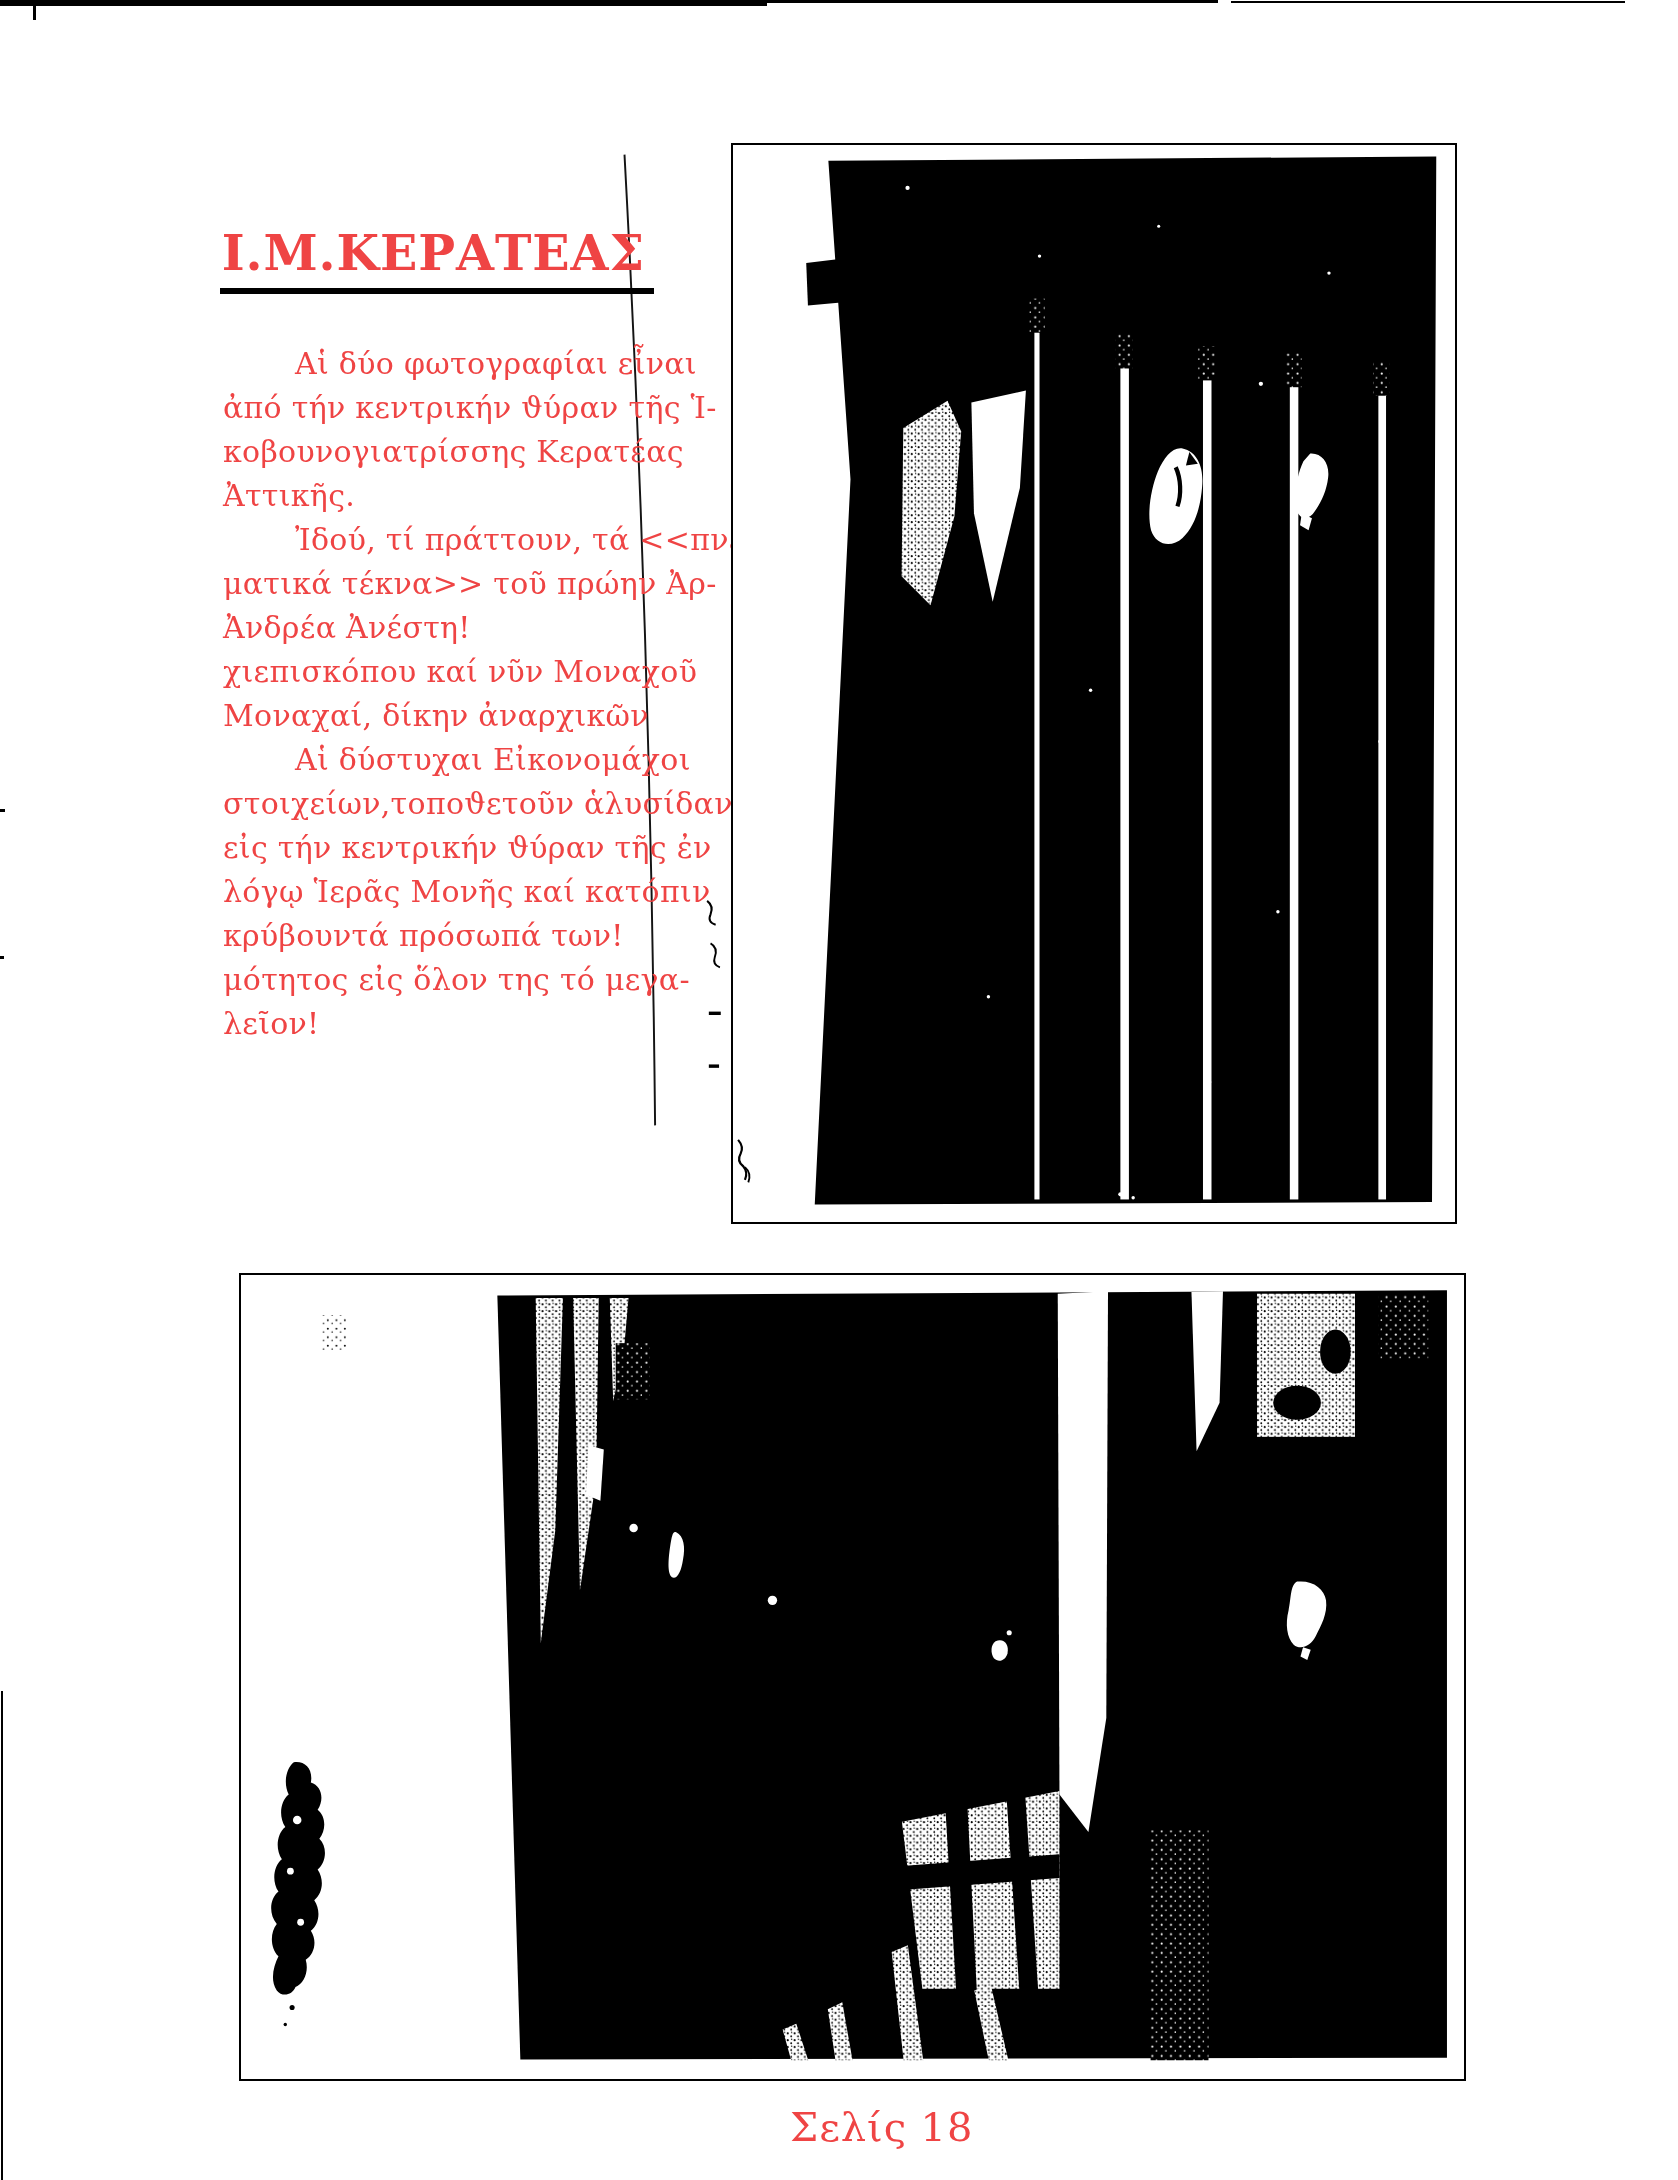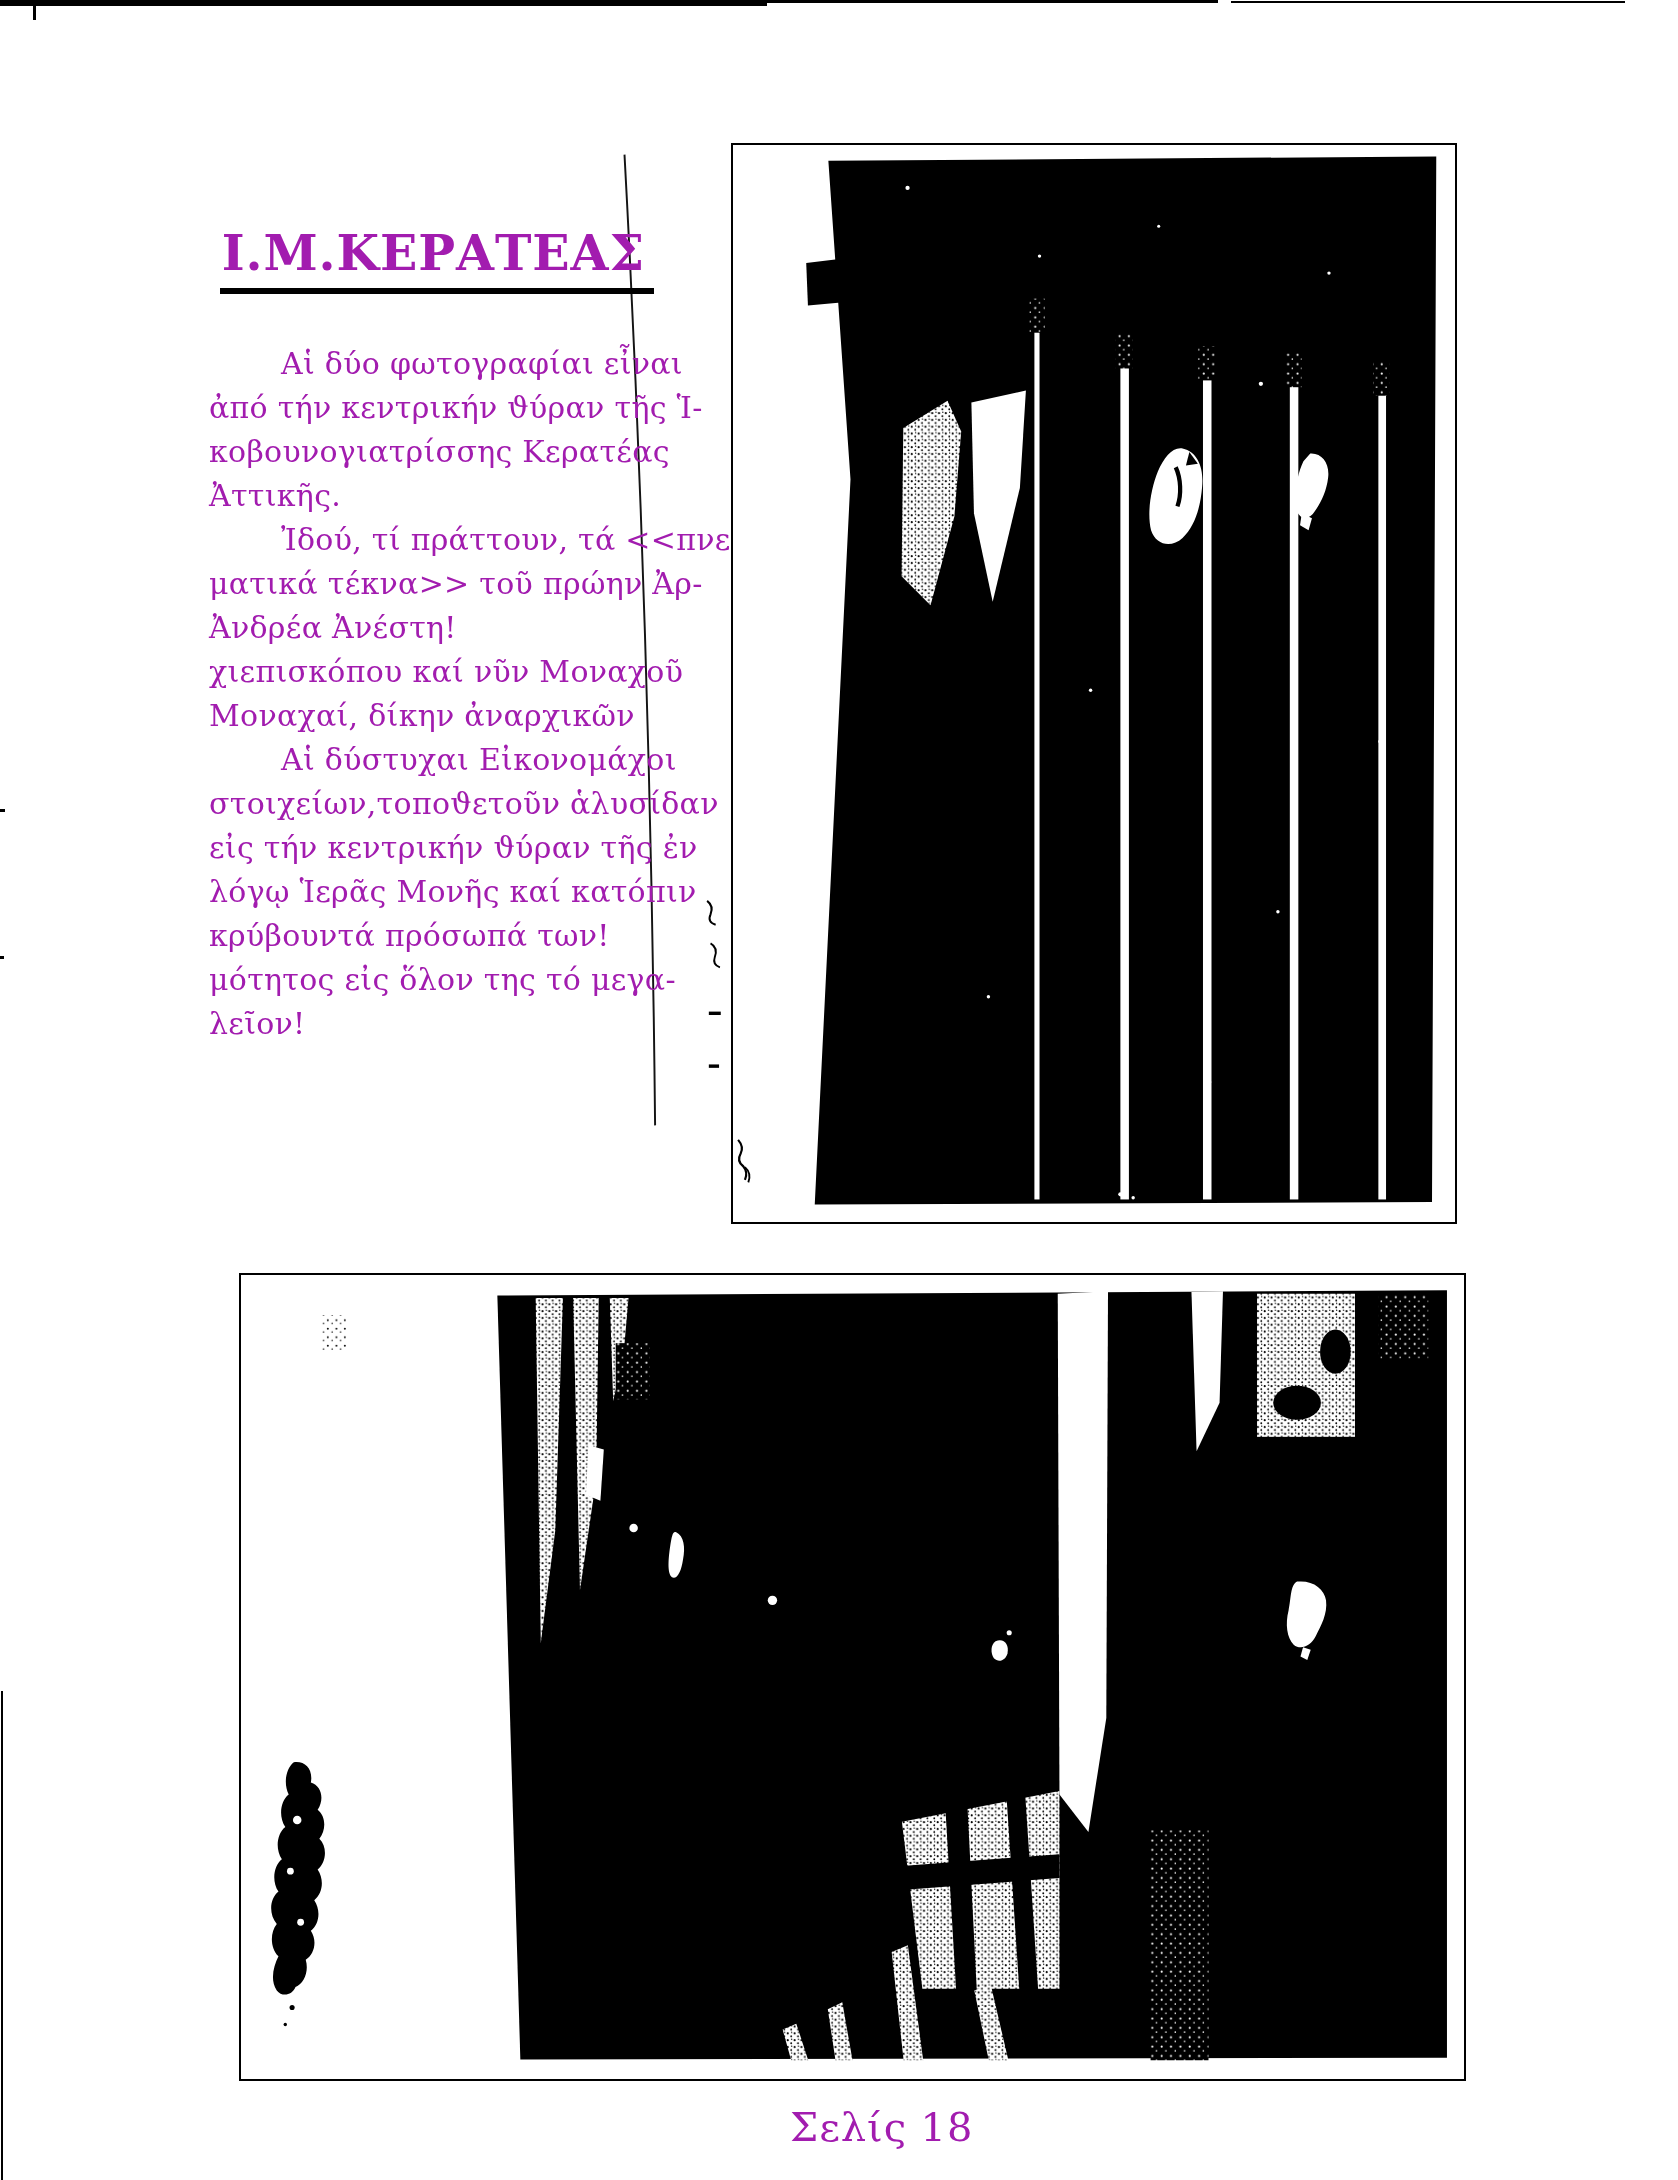--- a/index.html
+++ b/index.html
@@ -1,32 +1,32 @@
 <!DOCTYPE html>
 <html style="font-size:13.6px"><head>
 <meta charset="utf-8">
 <style>
   html,body{margin:0;padding:0;background:#e8e8e8;}
   .page{
     position:relative;width:1678px;height:2181px;background:#ffffff;
-    overflow:hidden;font-family:"DejaVu Serif",serif;color:#a21caf;
+    overflow:hidden;font-family:"DejaVu Serif",serif;color:#ef4444;
   }
   
   .bar{position:absolute;background:#000;}
   
   .overlay{position:absolute;}
   
   .title{
     position:absolute;left:220px;top:227px;margin:0;
     font-size:49px;font-weight:bold;letter-spacing:0.9px;line-height:1.1;
     border-bottom:6.8px solid #000;padding:0 8.5px 6.8px 1.7px;white-space:nowrap;
   }
   
   .text-col{
-    position:absolute;left:209px;top:342px;width:424px;
+    position:absolute;left:223px;top:342px;width:424px;
     font-size:30px;line-height:44px;letter-spacing:0.3px;
   }
   .para{margin:0;}
   .tline{white-space:nowrap;text-align:justify;text-align-last:justify;overflow:visible;}
   .tline.last{text-align-last:left;}
   .tline.first{padding-left:72px;}
   
   .photo{position:absolute;border:2.6px solid #000;background:#fff;}
   .photo svg{display:block;}
   #topPhoto{left:731px;top:143px;}

